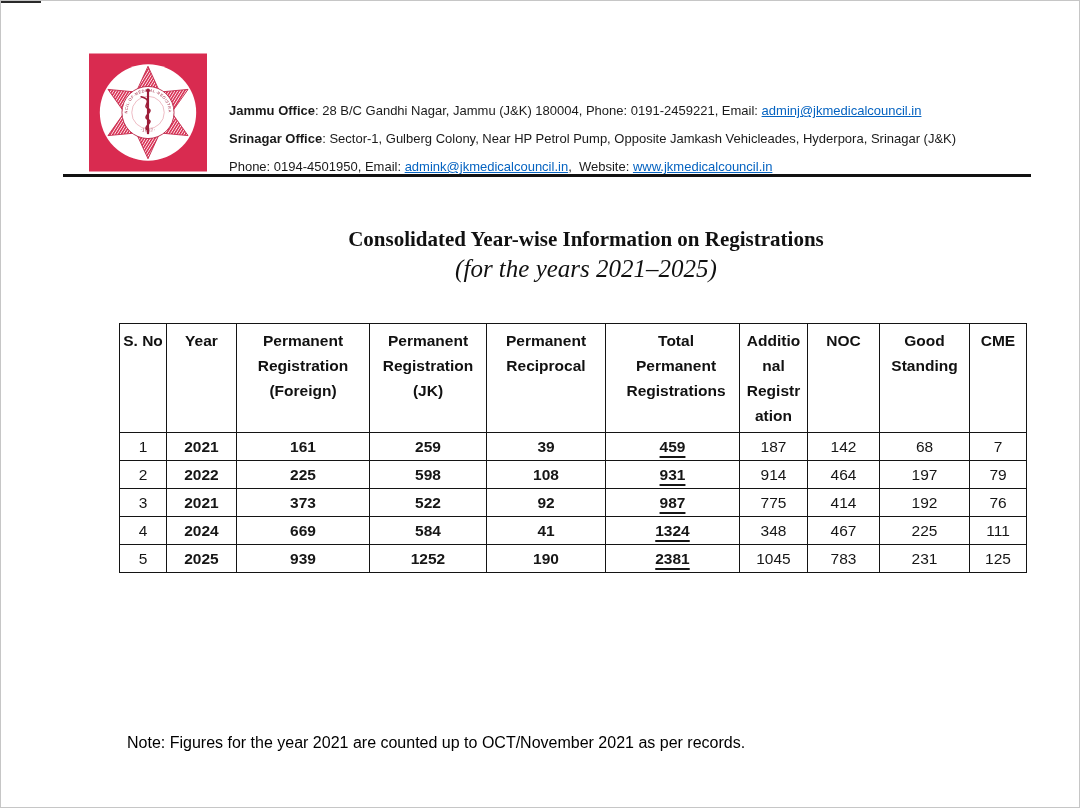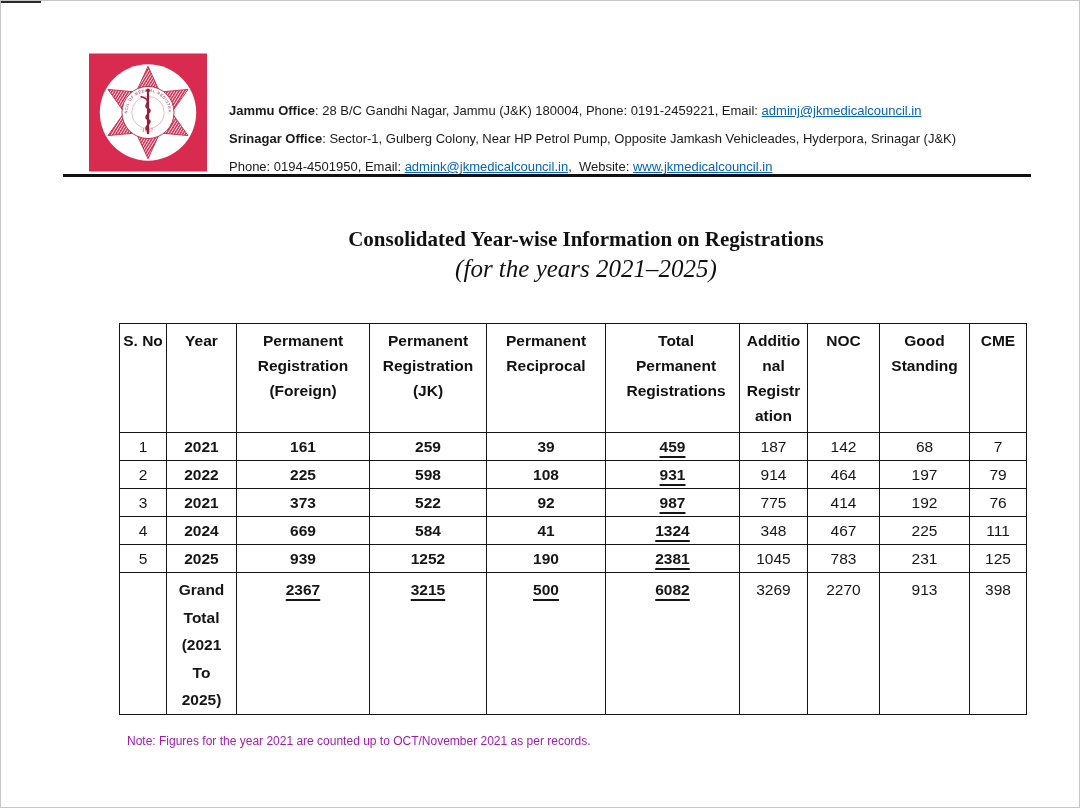--- a/index.html
+++ b/index.html
@@ -71,21 +71,21 @@
   .reg-table td { height: 28px; vertical-align: middle; padding: 0 4px; color: #161616; }
   .b  { font-weight: 700; margin-left: 7px; }
   .u  { text-decoration: underline; text-decoration-thickness: 2px; text-underline-offset: 4px; }
   tr.grand td {
     height: 138px; vertical-align: top;
     padding-top: 3px; line-height: 27.5px;
   }
   
   .note {
     position: absolute; left: 126px; top: 733px; width: 900px;
-    font-size: 12px; color: #a21caf;
+    font-size: 16px; color: #000000;
   }
 </style>
 </head>
 <body>
 
 <div class="page">
   <div class="scan-artifact"></div>
 
   <div class="logo-box">
     <svg viewBox="0 0 120 120">
@@ -204,29 +204,17 @@
         <td class="b">2025</td>
         <td class="b">939</td>
         <td class="b">1252</td>
         <td class="b">190</td>
         <td class="b u">2381</td>
         <td>1045</td>
         <td>783</td>
         <td>231</td>
         <td>125</td>
       </tr>
-      <tr class="grand">
-        <td></td>
-        <td class="b">Grand Total (2021 To 2025)</td>
-        <td class="b u">2367</td>
-        <td class="b u">3215</td>
-        <td class="b u">500</td>
-        <td class="b u">6082</td>
-        <td>3269</td>
-        <td>2270</td>
-        <td>913</td>
-        <td>398</td>
-      </tr>
     </tbody>
   </table>
 
   <div class="note">Note: Figures for the year 2021 are counted up to OCT/November 2021 as per records.</div>
 </div>
 
 </body></html>

